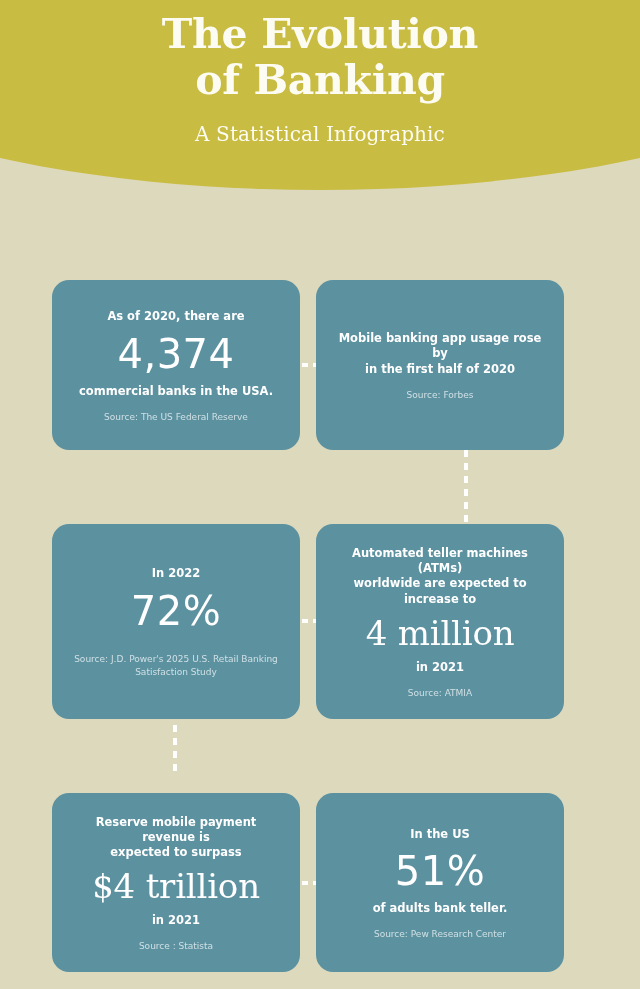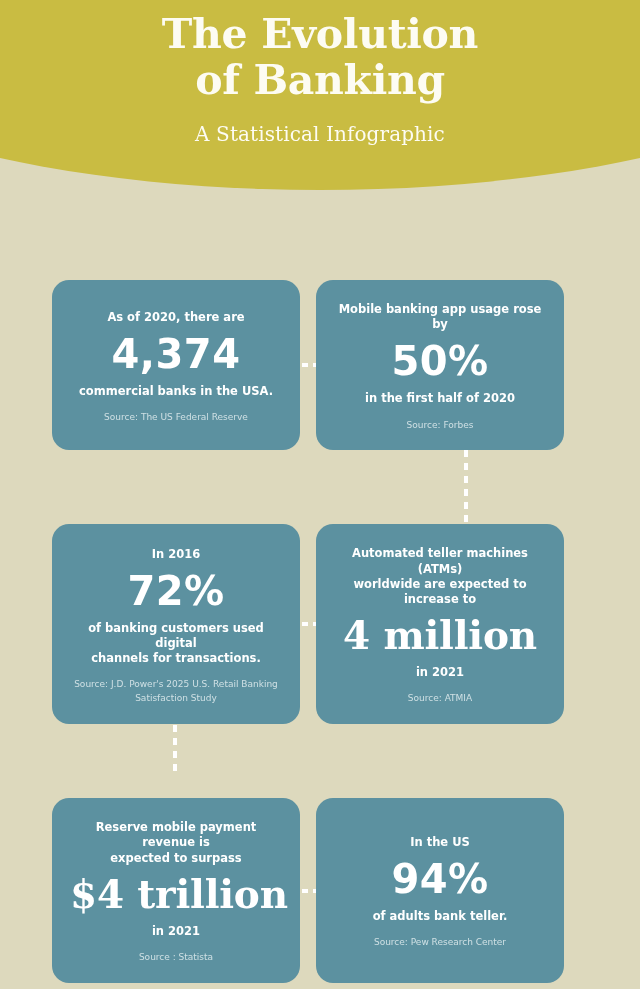--- a/index.html
+++ b/index.html
@@ -95,28 +95,28 @@
     white-space: pre-line;
   }
   .figure {
     color: #ffffff;
     margin: 9px 0 10px 0;
     line-height: 1;
     white-space: nowrap;
   }
   .figure.sans {
     font-family: "DejaVu Sans", sans-serif;
-    font-weight: bold;
+    font-weight: normal;
     font-size: 40px;
     letter-spacing: 0.5px;
   }
   .figure.serif {
     font-family: "DejaVu Serif", "Liberation Serif", serif;
-    font-weight: bold;
-    font-size: 39px;
+    font-weight: normal;
+    font-size: 34px;
     letter-spacing: -0.2px;
   }
   .trail {
     font-family: "DejaVu Sans", sans-serif;
     font-size: 11.5px;
     font-weight: bold;
     color: #ffffff;
     line-height: 1.32;
     margin: 0;
     white-space: pre-line;
@@ -174,35 +174,32 @@
 
     <div class="card">
       <p class="lead">As of 2020, there are</p>
       <p class="figure sans">4,374</p>
       <p class="trail">commercial banks in the USA.</p>
       <p class="source">Source: The US Federal Reserve</p>
     </div>
 
     <div class="card">
       <p class="lead">Mobile banking app usage rose by</p>
-      <p class="figure sans">50%</p>
       <p class="trail">in the first half of 2020</p>
       <p class="source">Source: Forbes</p>
     </div>
   </div>
 
   <div class="row">
     <div class="conn-h"></div>
     <div class="conn-v left"></div>
 
     <div class="card card-tall">
-      <p class="lead serif-lead">In 2016</p>
+      <p class="lead serif-lead">In 2022</p>
       <p class="figure sans">72%</p>
-      <p class="trail">of banking customers used digital
-channels for transactions.</p>
       <p class="source">Source: J.D. Power's 2025 U.S. Retail Banking
 Satisfaction Study</p>
     </div>
 
     <div class="card card-tall">
       <p class="lead">Automated teller machines (ATMs)
 worldwide are expected to increase to</p>
       <p class="figure serif">4 million</p>
       <p class="trail">in 2021</p>
       <p class="source">Source: ATMIA</p>
@@ -215,19 +212,19 @@
     <div class="card card-tall">
       <p class="lead">Reserve mobile payment revenue is
 expected to surpass</p>
       <p class="figure serif">$4 trillion</p>
       <p class="trail">in 2021</p>
       <p class="source">Source : Statista</p>
     </div>
 
     <div class="card card-tall">
       <p class="lead">In the US</p>
-      <p class="figure sans">94%</p>
+      <p class="figure sans">51%</p>
       <p class="trail">of adults bank teller.</p>
       <p class="source">Source: Pew Research Center</p>
     </div>
   </div>
 
 </div>
 
 </body></html>

